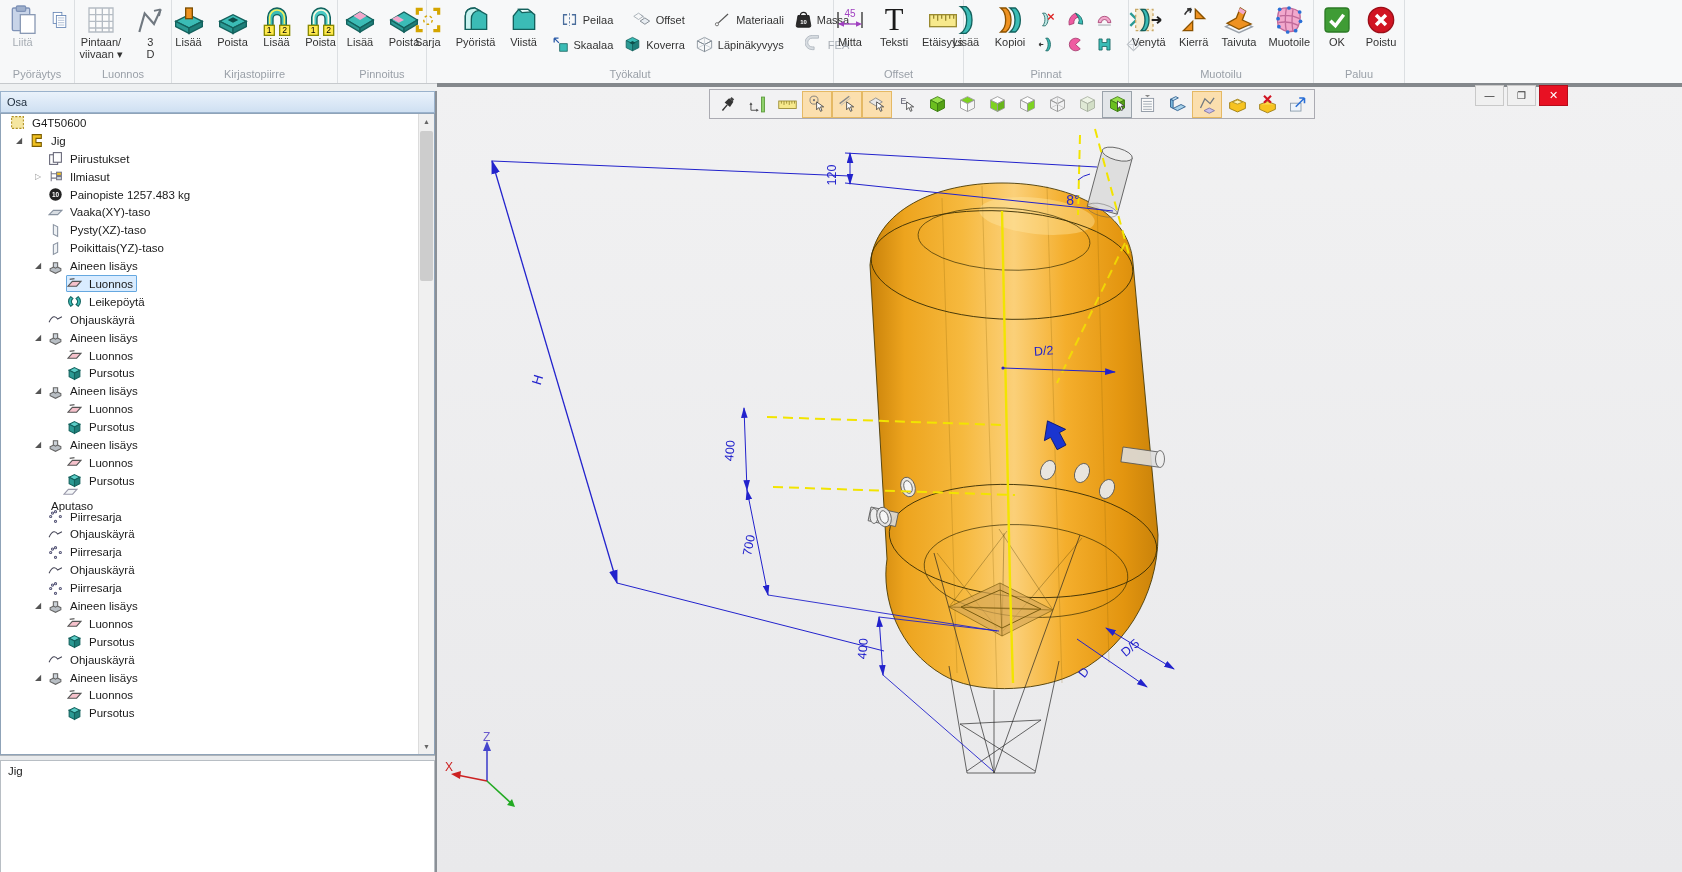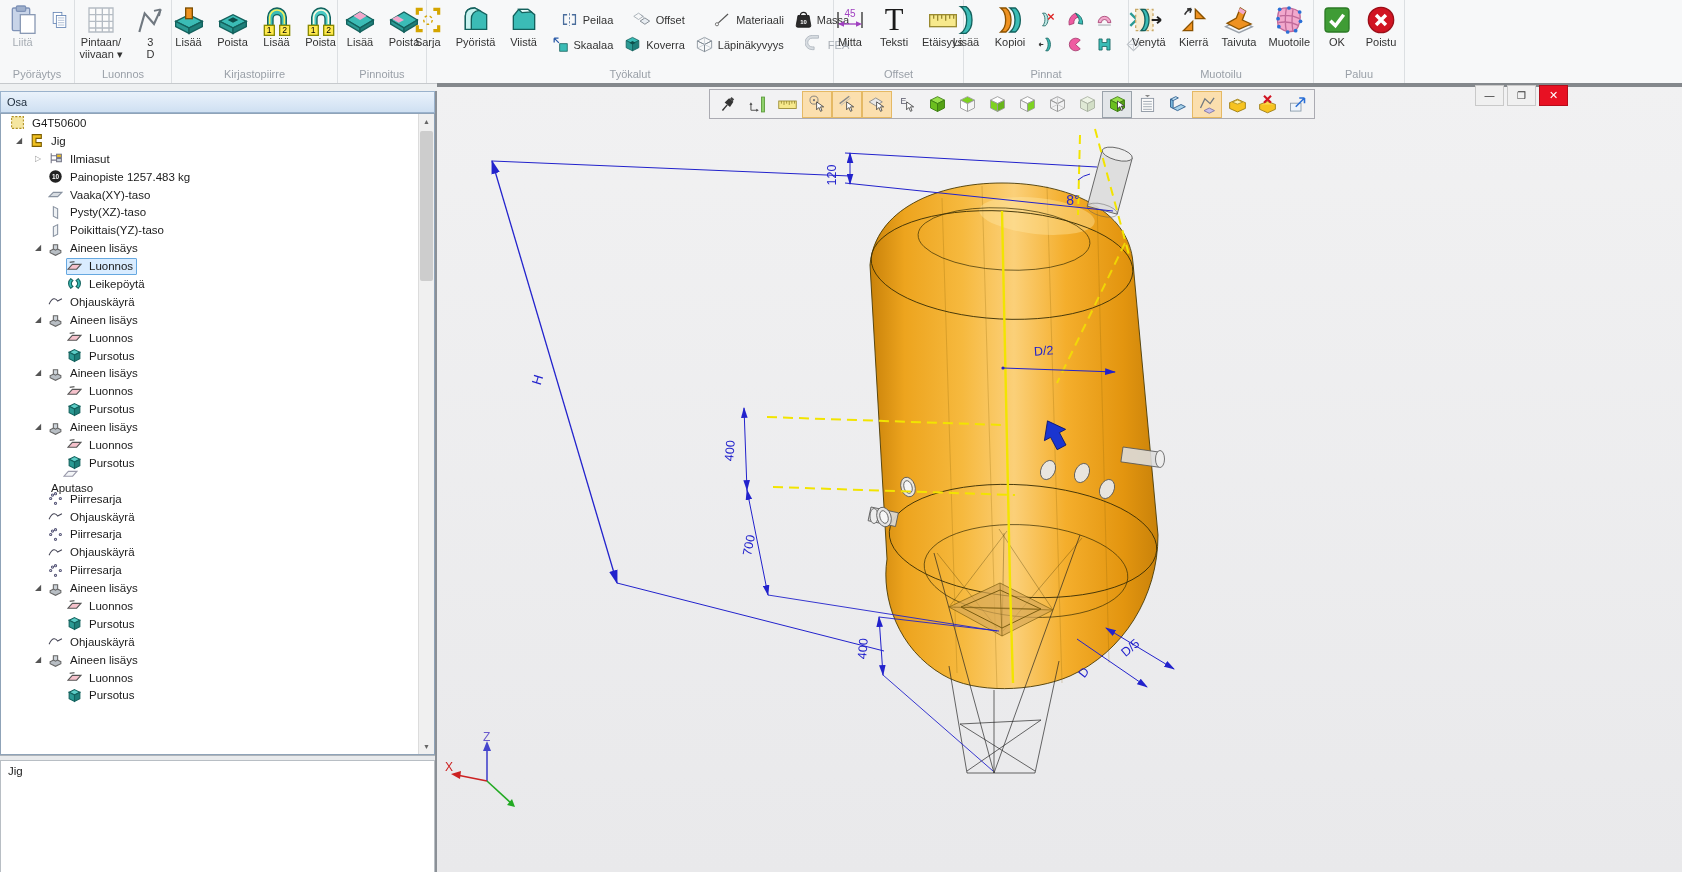--- a/index.html
+++ b/index.html
@@ -524,20 +524,31 @@
         </div>
         <div class="trow">
           <span class="tcaret" style="left: 12px;">◢</span>
           <span class="tsel" style="margin-left: 27px;">
             <span class="tic">
               <svg viewBox="0 0 14 14">
                 <path d="M3,1.5 h8.5 v3.5 h-5 v4 h5 v3.5 H3 Z" fill="#f0c020" stroke="#7a5c00"></path>
               </svg>
             </span>
             <span class="tlbl">Jig</span>
+          </span>
+        </div>
+        <div class="trow">
+          <span class="tsel" style="margin-left: 46px;">
+            <span class="tic">
+              <svg viewBox="0 0 14 14">
+                <rect x="1.5" y="3.5" width="7.5" height="9" fill="#fff" stroke="#667"></rect>
+                <rect x="5" y="1.5" width="7.5" height="9" fill="#fff" stroke="#667"></rect>
+              </svg>
+            </span>
+            <span class="tlbl">Piirustukset</span>
           </span>
         </div>
         <div class="trow">
           <span class="tcaret" style="left: 31px; color: rgb(153, 153, 153);">▷</span>
           <span class="tsel" style="margin-left: 46px;">
             <span class="tic">
               <svg viewBox="0 0 14 14">
                 <path d="M3,2 v9.5 M3,4.5 h5 M3,8.5 h5" stroke="#778" fill="none"></path>
                 <rect x="8" y="3" width="4.5" height="3" fill="#f0c020" stroke="#778"></rect>
                 <rect x="8" y="7" width="4.5" height="3" fill="#ccd5dd" stroke="#778"></rect>

